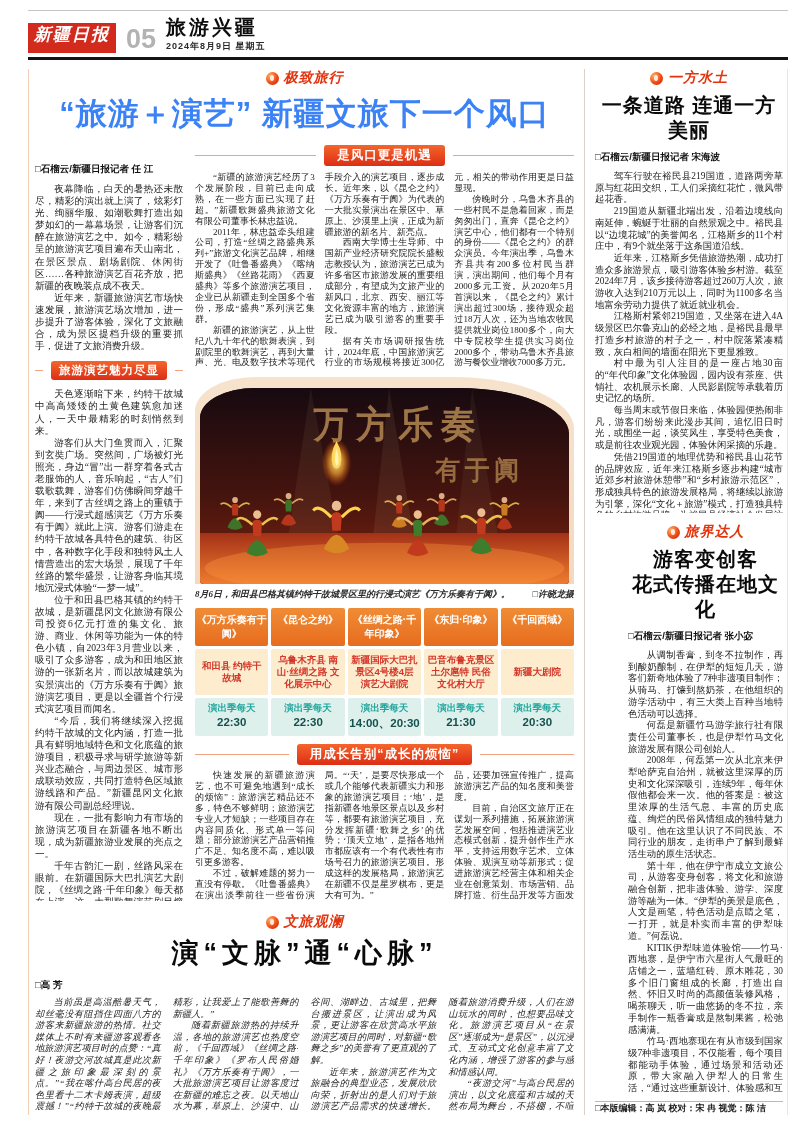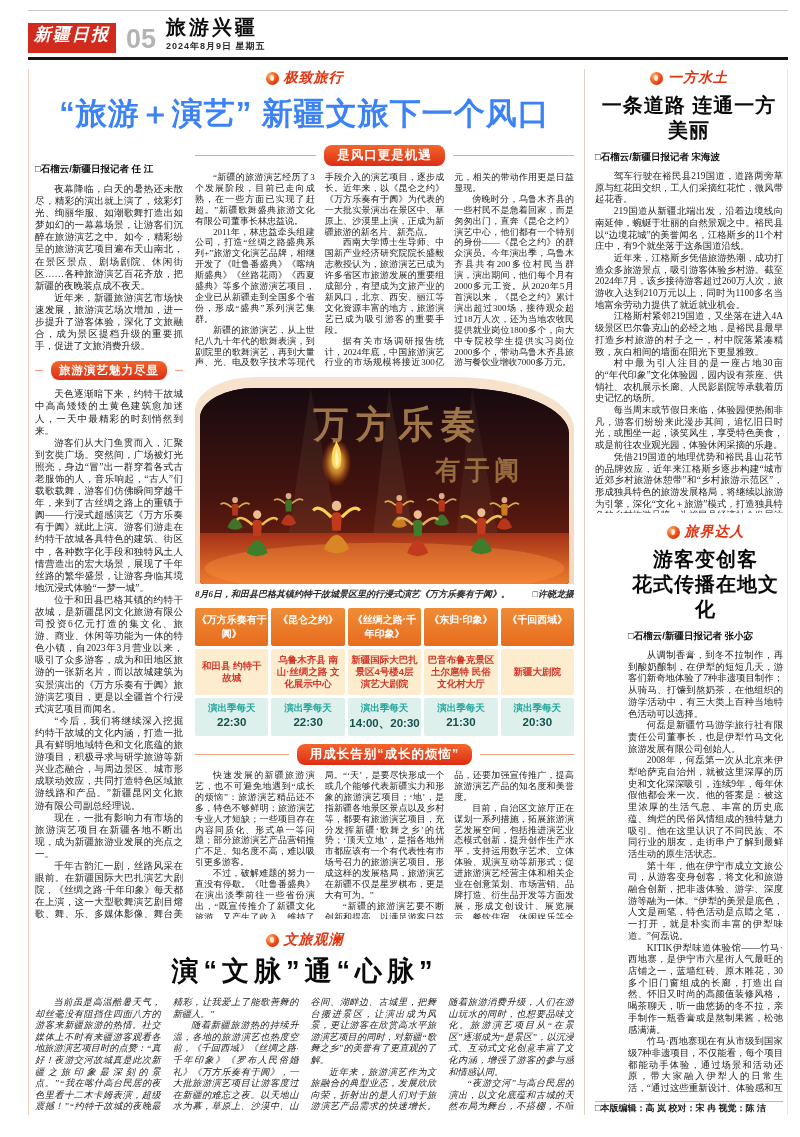--- a/index.html
+++ b/index.html
@@ -31,21 +31,21 @@
   .tag-text { font:italic bold 14px "Liberation Sans",sans-serif; color:#e2340f; letter-spacing:1px; }
 
   
   h1.main-head { font:bold 31px "Liberation Sans",sans-serif; text-align:center; letter-spacing:1px;
                  color:#3b82f6; margin:6px 0 10px; white-space:nowrap; }
 
   
   .rule-head { display:flex; align-items:center; gap:8px; }
   .rule-head::before,.rule-head::after { content:""; flex:1; height:1px; background:#f0a283; }
   .rule-head .pill { background:linear-gradient(180deg,#f4652c,#dc2e14); color:#fff;
-                     font:bold 12.5px "Liberation Sans",sans-serif; padding:2px 13px; border-radius:8px; letter-spacing:1px; }
+                     font:bold 12.5px "Liberation Sans",sans-serif; padding:2px 13px; border-radius:3px; letter-spacing:1px; }
 
   
   .article-grid { display:flex; gap:12px; height:786px; overflow:hidden; }
   .col1 { width:148px; overflow:hidden;margin-top:18px; }
   .colR { flex:1; display:flex; flex-direction:column; min-width:0; }
 
   .byline { font:bold 9.5px "Liberation Sans",sans-serif; color:#111; margin-bottom:7px; }
   .paras p { font-size:9.6px; line-height:12.1px; text-align:justify; text-indent:2em; color:#222; }
   .paras.dense p { font-size:9px; line-height:10.9px; }
   .col1 .rule-head { margin:9px 0 8px; }
@@ -304,20 +304,21 @@
             </div>
         </div>
       </div>
 
       <div class="commentary">
         <div class="tag-row">
           <span class="tag-ball"></span>
           <span class="tag-text">文旅观澜</span>
         </div>
         <h2>演“文脉”通“心脉”</h2>
+        <div class="byline">□高 芳</div>
         <div class="text4col paras">
             <p>当前虽是高温酷暑天气，却丝毫没有阻挡住四面八方的游客来新疆旅游的热情。社交媒体上不时有来疆游客观看各地旅游演艺项目时的点赞：“真好！夜游交河故城真是此次新疆之旅印象最深刻的景点。”“我在喀什高台民居的夜色里看十二木卡姆表演，超级震撼！”“约特干故城的夜晚最精彩，让我爱上了能歌善舞的新疆人。”</p>
             <p>随着新疆旅游热的持续升温，各地的旅游演艺也热度空前，《千回西域》《丝绸之路·千年印象》《罗布人民俗婚礼》《万方乐奏有于阗》，一大批旅游演艺项目让游客度过在新疆的难忘之夜。以天地山水为幕，草原上、沙漠中、山谷间、湖畔边、古城里，把舞台搬进景区，让演出成为风景，更让游客在欣赏高水平旅游演艺项目的同时，对新疆“歌舞之乡”的美誉有了更直观的了解。</p>
             <p>近年来，旅游演艺作为文旅融合的典型业态，发展欣欣向荣，折射出的是人们对于旅游演艺产品需求的快速增长。随着旅游消费升级，人们在游山玩水的同时，也想要品味文化。旅游演艺项目从“在景区”逐渐成为“是景区”，以沉浸式、互动式文化创意丰富了文化内涵，增强了游客的参与感和情感认同。</p>
             <p>“夜游交河”与高台民居的演出，以文化底蕴和古城的天然布局为舞台，不搭棚，不喧闹，只用灯光营造氛围，让观众静心观看和聆听，沉浸在音乐和舞蹈中。它们的成功充分说明，旅游演艺的场面不一定要多么宏大，只要主题鲜明、情节动人、演绎精湛，哪怕是一场小型演出，也能让游客深深沉醉，念念不忘。</p>
           </div>
       </div>
     </div>
 
     <div class="sidebar">

